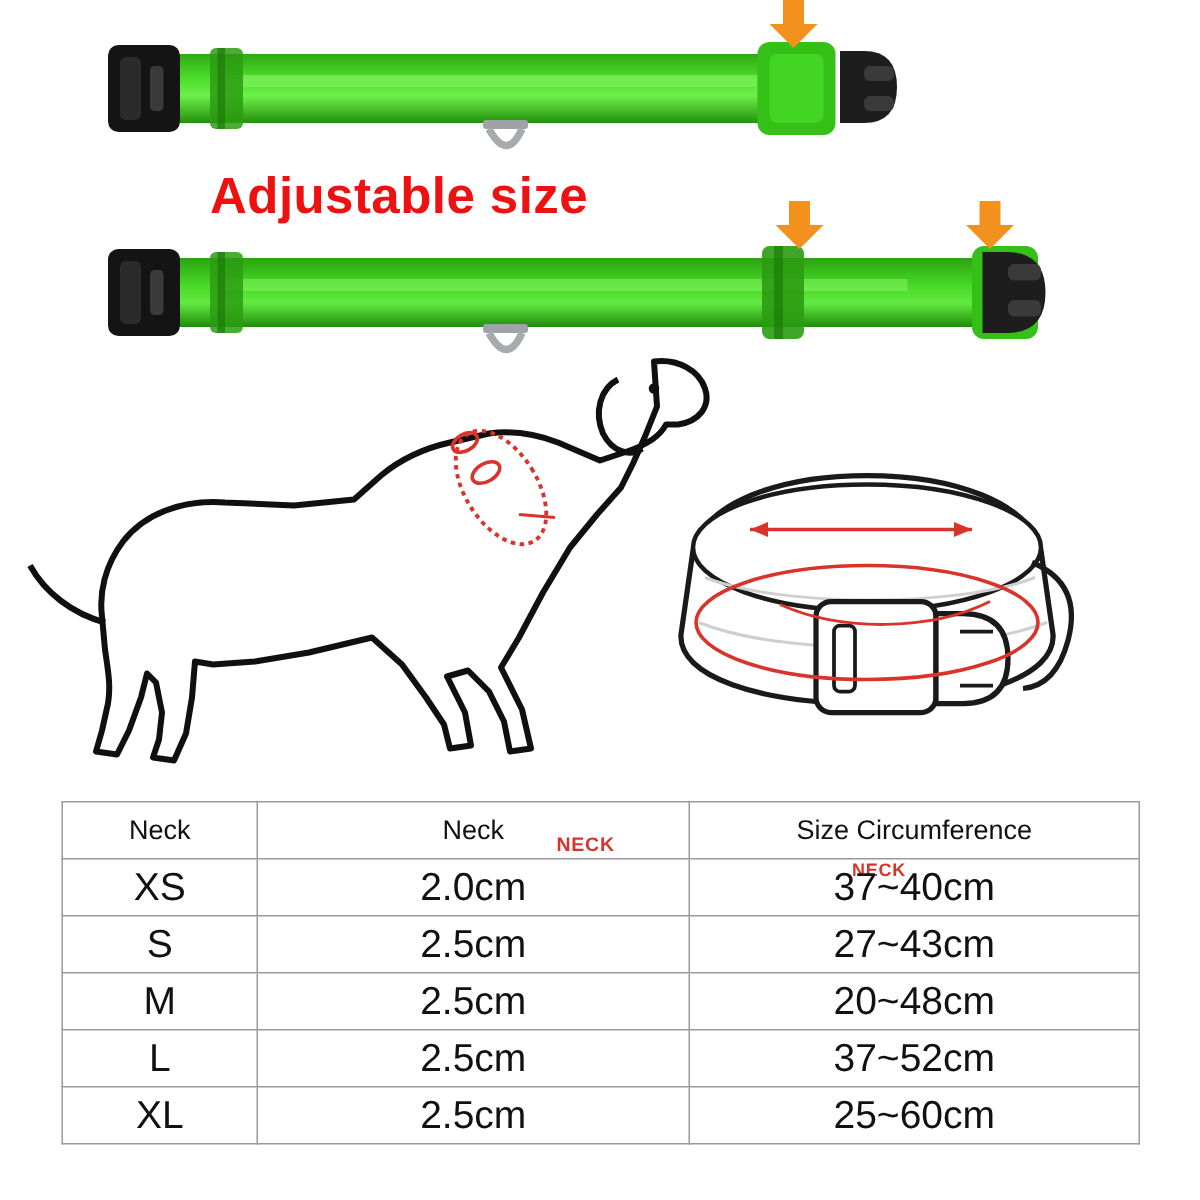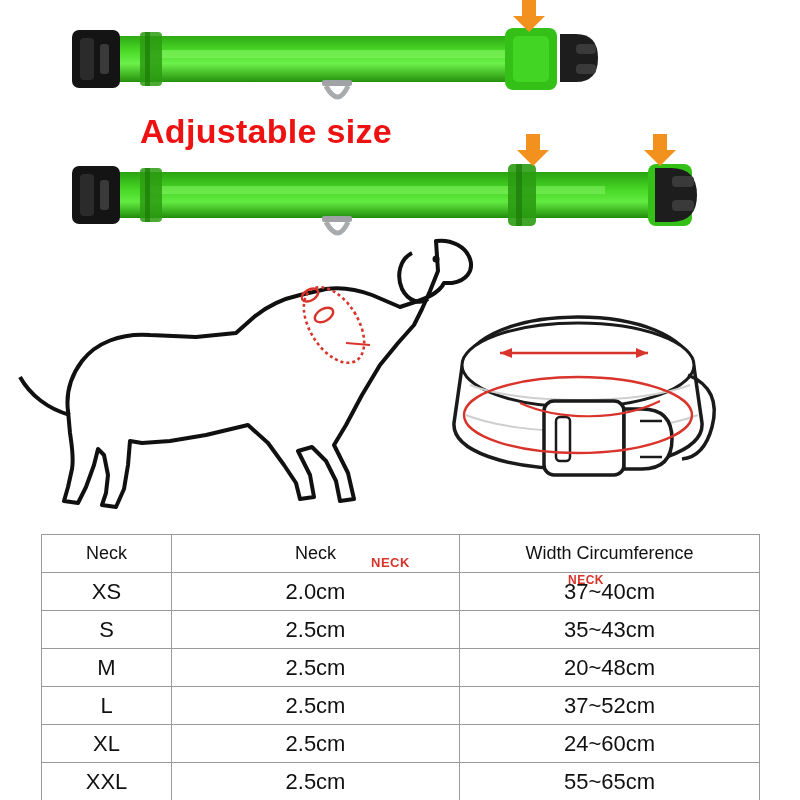--- a/index.html
+++ b/index.html
@@ -69,21 +69,21 @@
     position: absolute;
     left: 41px;
     top: 534px;
     width: 718px;
     border-collapse: collapse;
     table-layout: fixed;
   }
   table.size-table td, table.size-table th {
     border: 1px solid #9a9a9a;
     text-align: center;
-    font-size: 22px;
+    font-size: 26px;
     color: #111;
     height: 37px;
     padding: 0;
     font-weight: normal;
     font-family: "Liberation Sans", sans-serif;
   }
   table.size-table th {
     font-size: 18px;
   }
   col.c1 { width: 130px; }
@@ -300,48 +300,43 @@
 <table class="size-table">
   <colgroup>
     <col class="c1">
       <col class="c2">
       <col class="c3">
   </colgroup>
   <thead>
     <tr>
       <th>Neck</th>
       <th>Neck</th>
-      <th>Width Circumference</th>
+      <th>Size Circumference</th>
     </tr>
   </thead>
   <tbody>
     <tr>
       <td>XS</td>
       <td>2.0cm</td>
       <td>37~40cm</td>
     </tr>
     <tr>
       <td>S</td>
       <td>2.5cm</td>
-      <td>35~43cm</td>
+      <td>27~43cm</td>
     </tr>
     <tr>
       <td>M</td>
       <td>2.5cm</td>
       <td>20~48cm</td>
     </tr>
     <tr>
       <td>L</td>
       <td>2.5cm</td>
       <td>37~52cm</td>
     </tr>
     <tr>
       <td>XL</td>
       <td>2.5cm</td>
-      <td>24~60cm</td>
-    </tr>
-    <tr class="last-row">
-      <td>XXL</td>
-      <td>2.5cm</td>
-      <td>55~65cm</td>
+      <td>25~60cm</td>
     </tr>
   </tbody>
 </table>
 
 </body></html>

